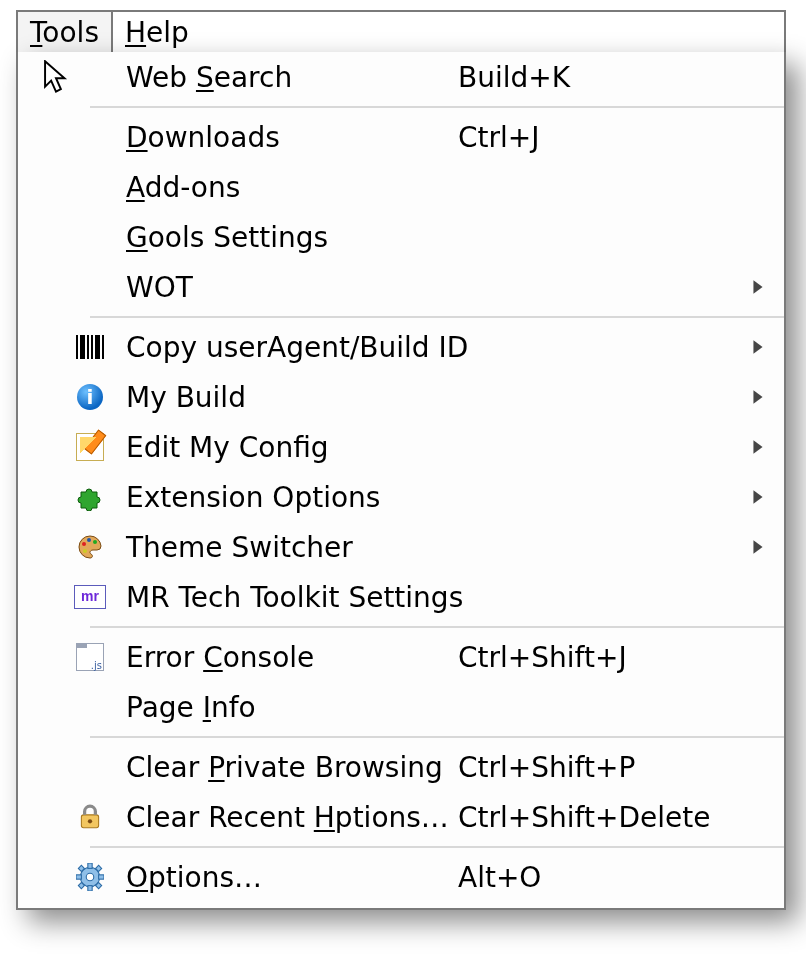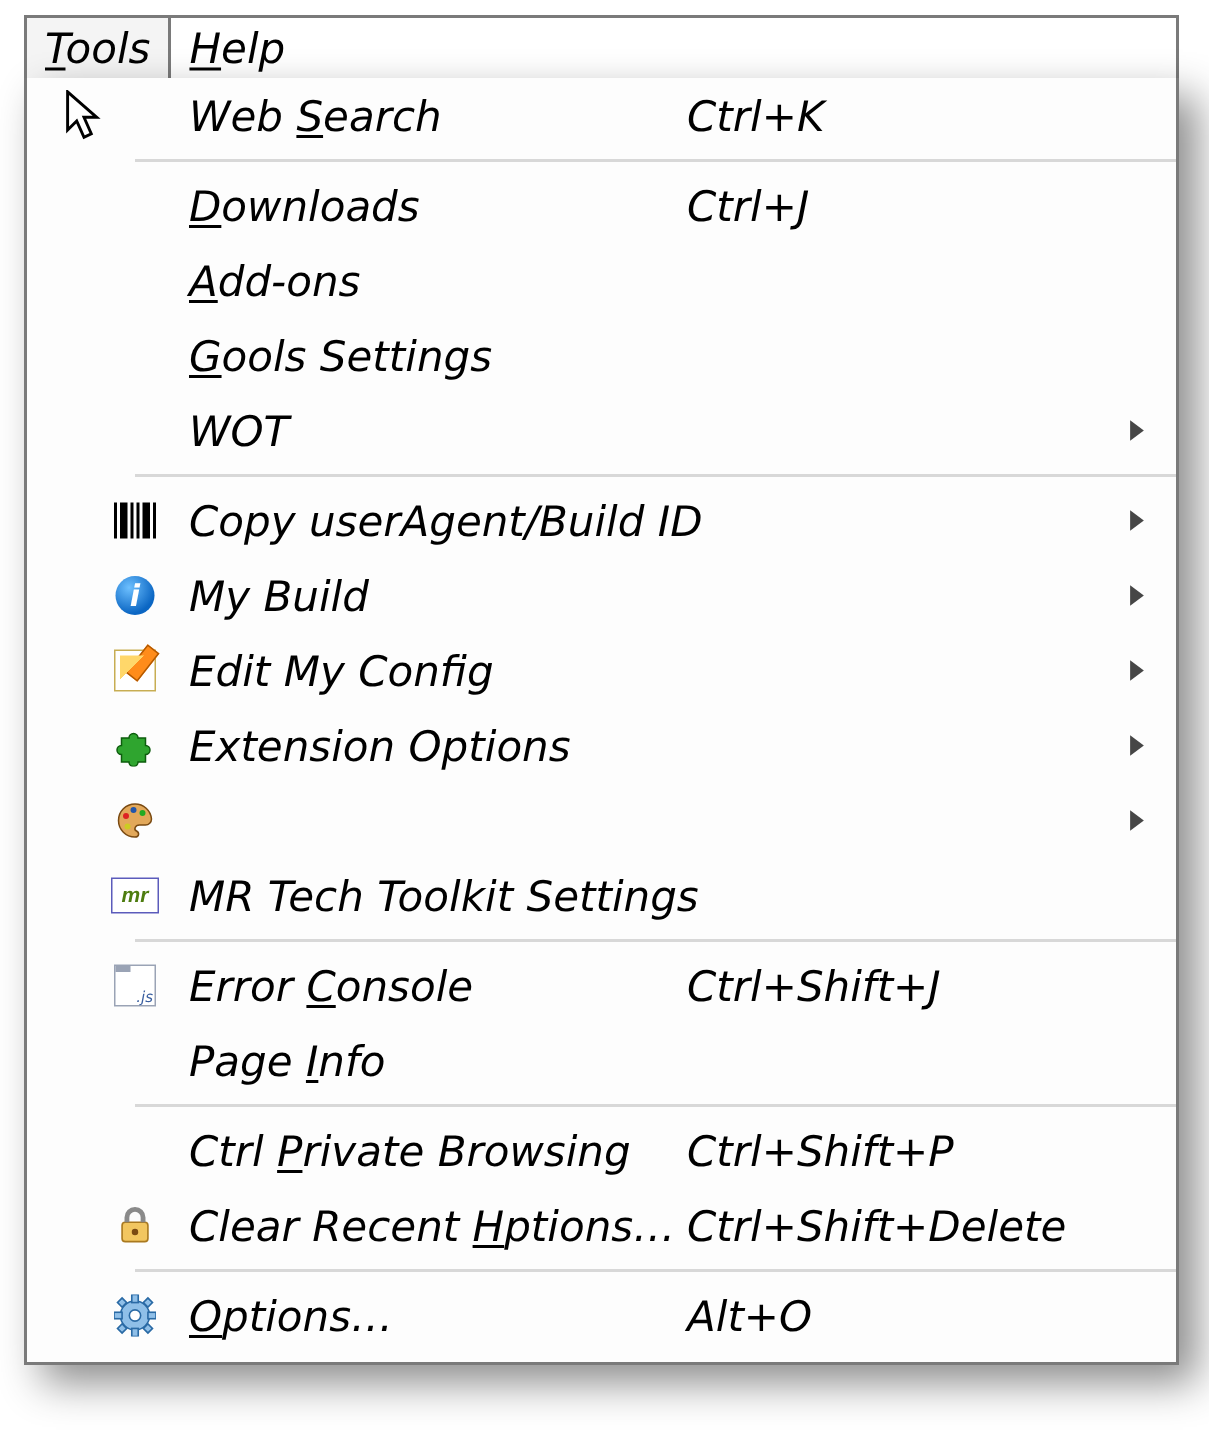--- a/index.html
+++ b/index.html
@@ -12,21 +12,20 @@
     font-size: 28px;
     color: #000000;
     position: relative;
   }
 
   .canvas {
     position: absolute;
     left: 16px;
     top: 10px;
     width: 770px;
-    font-style: italic;
   }
 
   
   .menubar {
     display: flex;
     align-items: flex-start;
     height: 44px;
     width: 100%;
     border: 2px solid #7a7a7a;
     box-sizing: border-box;
@@ -147,21 +146,21 @@
   .ic-puzzle {
     width:28px; height:28px;
   }
 
   .ic-palette {
     width:28px; height:28px;
   }
 
   .ic-mr {
     width:30px; height:22px; border:1px solid #5b5bbb; background:#fff;
-    color:#4d7c0f; font-weight:bold; font-size:14px; line-height:20px;
+    color:#6d28d9; font-weight:bold; font-size:14px; line-height:20px;
     text-align:center; font-family: Arial, sans-serif;
   }
 
   .ic-js {
     width:26px; height:26px; border:1px solid #9aa3b5; background:#fff; position:relative;
   }
   .ic-js::after {
     content:".js"; position:absolute; right:1px; bottom:-1px;
     font-size:10px; color:#3a5fa0;
   }
@@ -195,21 +194,21 @@
     <path d="M1 1 L1 22 L6 17 L10 26 L14 24 L10 15 L17 15 Z" fill="#ffffff" stroke="#000000" stroke-width="1.6"></path>
   </svg>
 
   <div class="dropdown">
 
     <div class="menu-item">
       <div class="icon-cell"></div>
       <div class="label-cell">
         <span>Web </span><span class="uline">S</span><span>earch</span>
       </div>
-      <div class="shortcut-cell">Ctrl+K</div>
+      <div class="shortcut-cell">Build+K</div>
     </div>
 
     <div class="separator"></div>
 
     <div class="menu-item">
       <div class="icon-cell"></div>
       <div class="label-cell">
         <span></span><span class="uline">D</span><span>ownloads</span>
       </div>
       <div class="shortcut-cell">Ctrl+J</div>
@@ -301,20 +300,21 @@
     <div class="menu-item">
       <div class="icon-cell">
         <svg class="ic-palette" viewBox="0 0 28 28">
           <path d="M14 3 a11 11 0 1 0 0 22 c3 0 3-3 1-4 c-2-1 -1-4 2-4 h4 a4 4 0 0 0 4-4 a11 11 0 0 0 -11 -10 z" fill="#e2a85a" stroke="#7a4a12" stroke-width="1"></path>
           <circle cx="8" cy="11" r="2" fill="#d22"></circle>
           <circle cx="13" cy="7" r="2" fill="#25a"></circle>
           <circle cx="19" cy="9" r="2" fill="#2a2"></circle>
           <circle cx="9" cy="18" r="2" fill="#cc2"></circle>
         </svg>
       </div>
+      <div class="label-cell">Theme Switcher</div>
       <div class="arrow-cell">
           <svg viewBox="0 0 10 14">
             <path d="M1 1 L9 7 L1 13 Z"></path>
           </svg>
         </div>
     </div>
 
     <div class="menu-item">
       <div class="icon-cell">
         <div class="ic-mr">mr</div>
@@ -339,21 +339,21 @@
       <div class="label-cell">
         <span>Page </span><span class="uline">I</span><span>nfo</span>
       </div>
     </div>
 
     <div class="separator"></div>
 
     <div class="menu-item">
       <div class="icon-cell"></div>
       <div class="label-cell">
-        <span>Ctrl </span><span class="uline">P</span><span>rivate Browsing</span>
+        <span>Clear </span><span class="uline">P</span><span>rivate Browsing</span>
       </div>
       <div class="shortcut-cell">Ctrl+Shift+P</div>
     </div>
 
     <div class="menu-item">
       <div class="icon-cell">
         <svg class="ic-lock" viewBox="0 0 22 26">
           <rect x="3" y="11" width="16" height="12" rx="2" fill="#f2c660" stroke="#a9791f" stroke-width="1"></rect>
           <path d="M6 11 v-3 a5 5 0 0 1 10 0 v3" fill="none" stroke="#8a8a8a" stroke-width="3"></path>
           <circle cx="11" cy="17" r="2" fill="#7a4a12"></circle>

